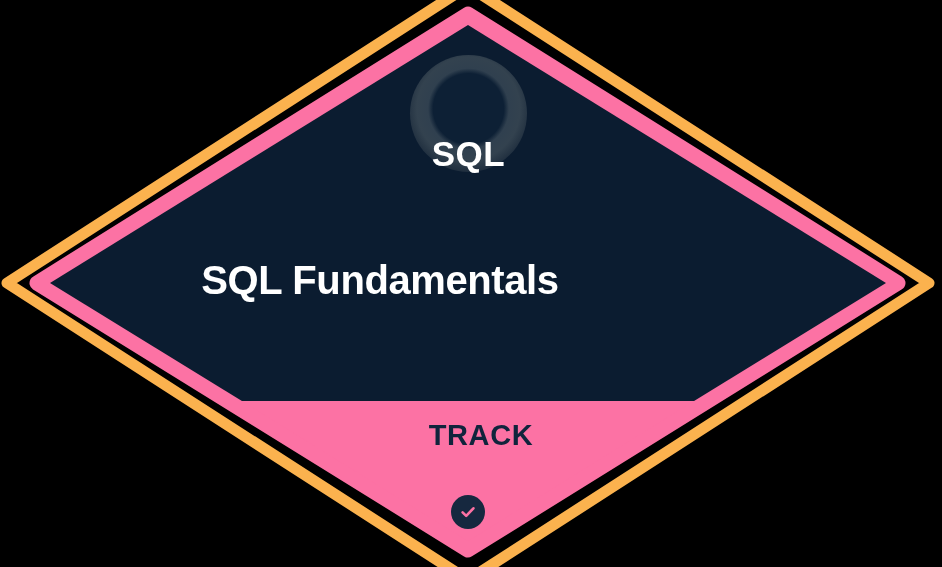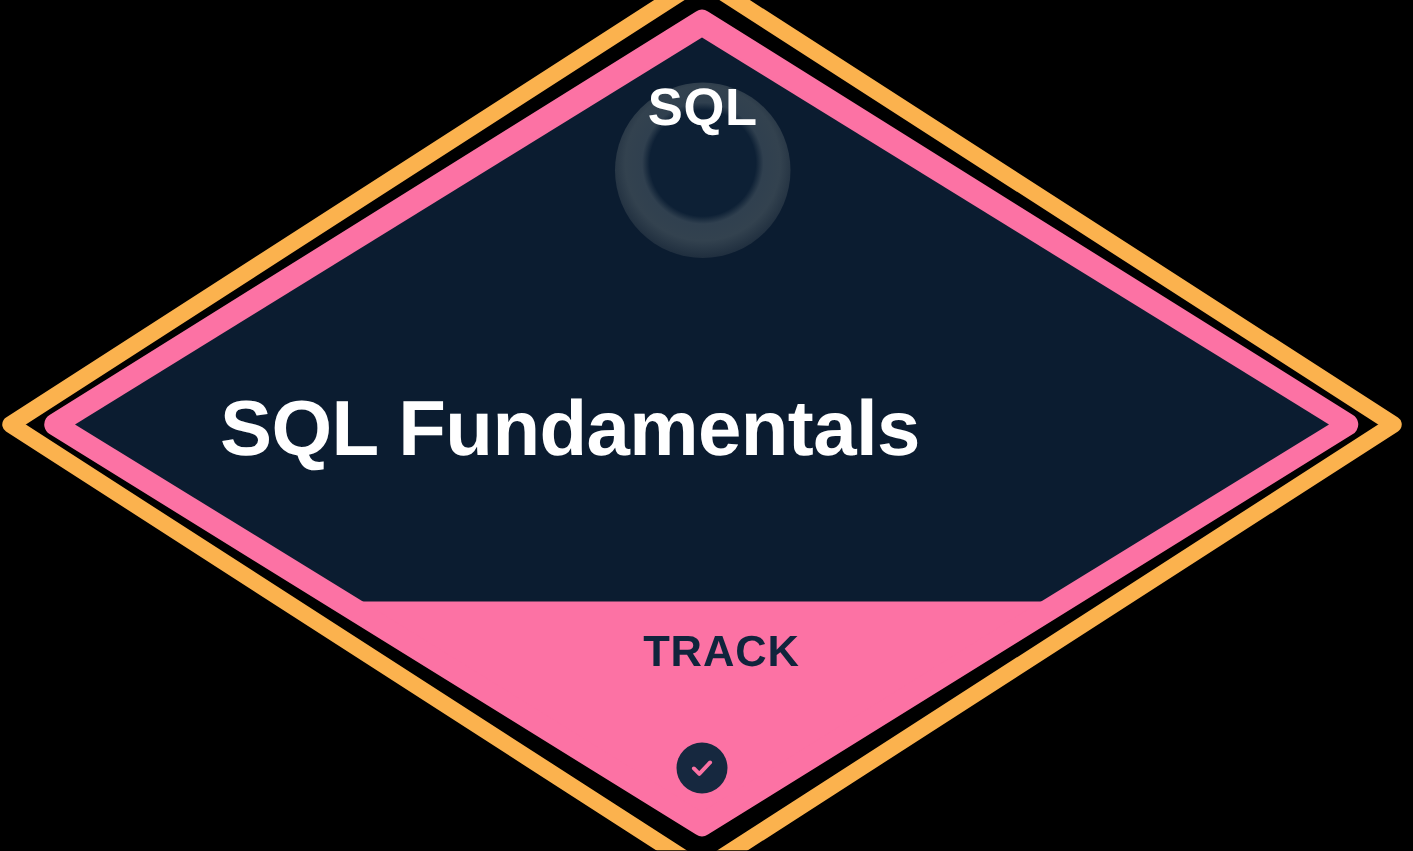--- a/index.html
+++ b/index.html
@@ -35,42 +35,42 @@
     left: 410px;
     top: 55px;
     width: 117px;
     height: 117px;
     border-radius: 50%;
     background: radial-gradient(circle at 50% 46%,
                 #0d2035 0%, #0d2035 41%,
                 #30404f 47%, #33424f 60%,
                 #1b2a3b 76%, #12223400 92%);
     display: flex;
-    align-items: flex-start;
+    align-items: flex-end;
     justify-content: center;
     pointer-events: auto;
   }
   #sql-chip-label {
     color: #ffffff;
     font-size: 35px;
     font-weight: 700;
     letter-spacing: 0.5px;
     line-height: 1;
     transform: translateY(-1px);
     font-family: "Liberation Sans", sans-serif;
   }
   
   #track-title {
     position: absolute;
     left: 0;
     top: 258px;
     width: 760px;
     text-align: center;
     color: #ffffff;
-    font-size: 52px;
+    font-size: 40px;
     font-weight: 700;
     letter-spacing: -0.4px;
     line-height: 1.1;
     font-family: "Liberation Sans", sans-serif;
   }
   
   #completion-band {
     position: absolute;
     left: 10px;
     top: 418px;

